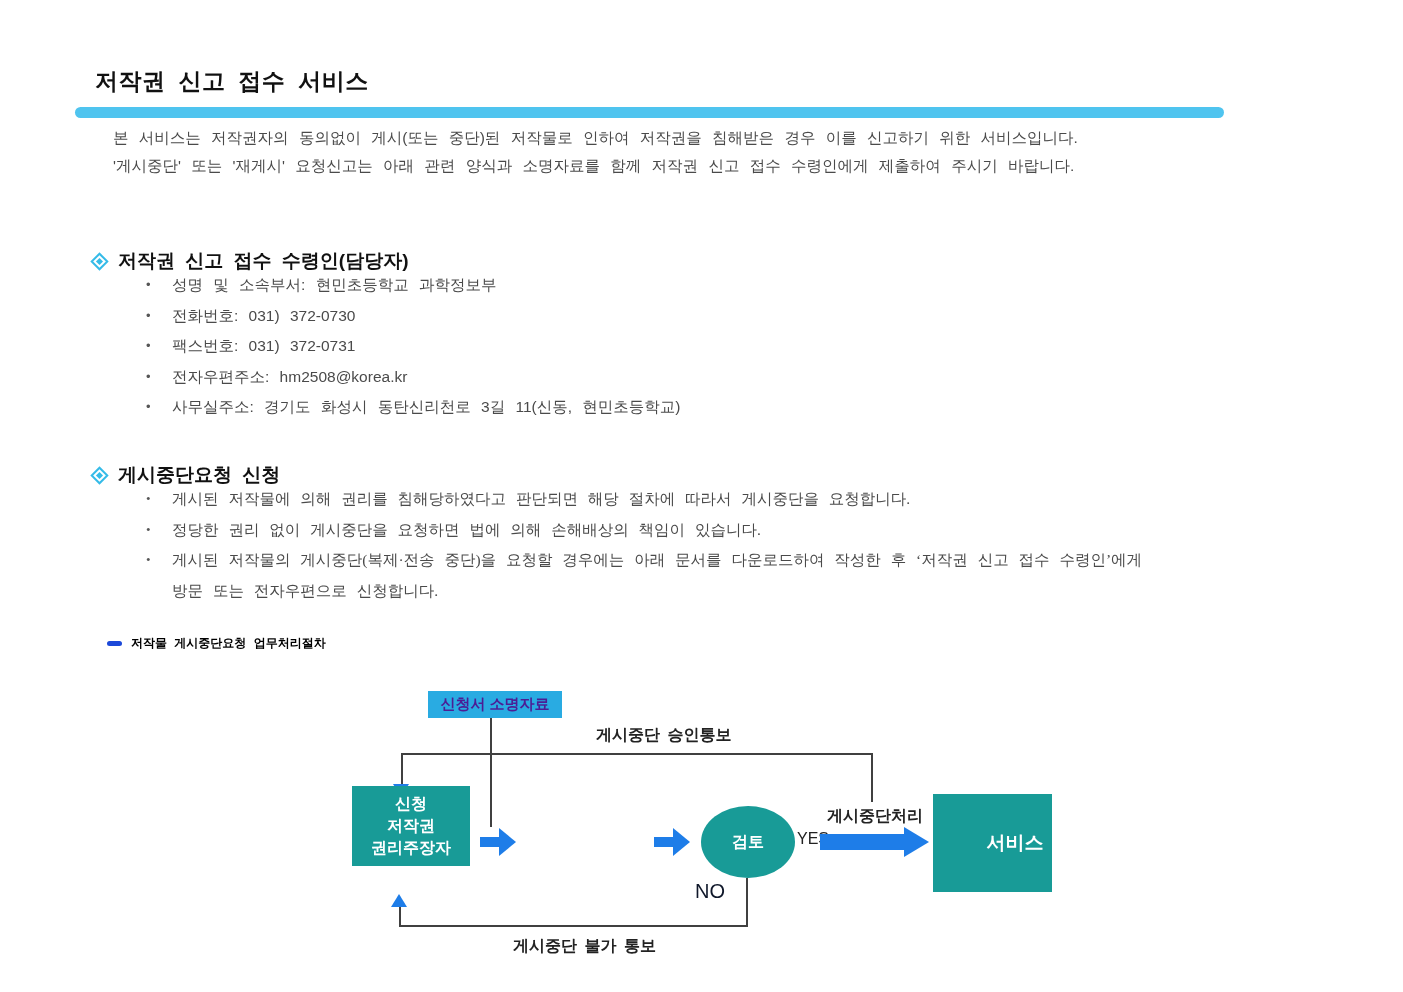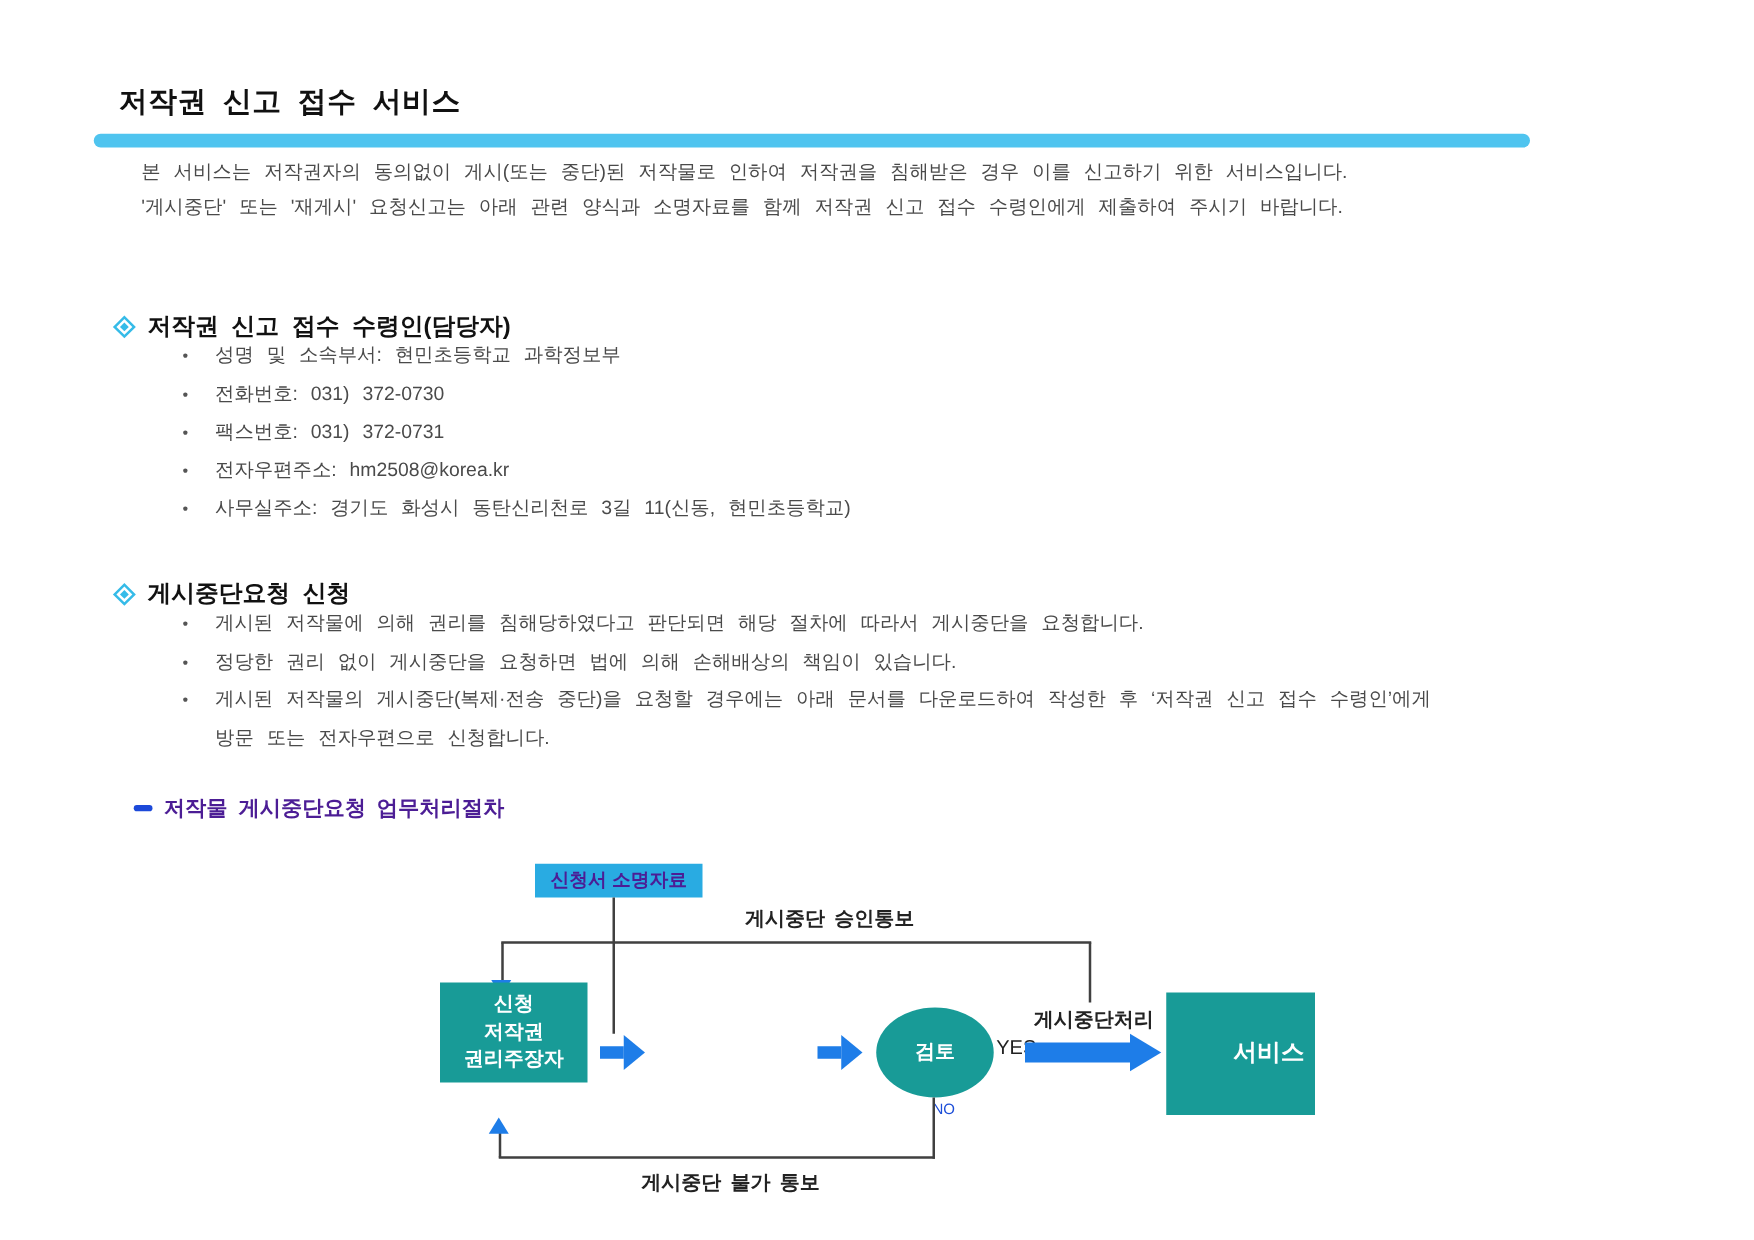--- a/index.html
+++ b/index.html
@@ -28,26 +28,26 @@
   .sec1-head { left:93px; top:226px; }
   .sec2-head { left:93px; top:440px; }
 
   ul.bullets { list-style:none; }
   ul.bullets > li { position:relative; padding-left:26px; font-size:15.5px; color:#4a4a4a;
                     line-height:30.6px; word-spacing:6px; white-space:nowrap; }
   ul.bullets > li::before { content:"\2022"; position:absolute; left:0; top:0;
                             color:#555; font-size:13px; }
   .sec1-list { left:146px; top:248px; }
   .sec2-list { left:146px; top:462px; }
-  .sec2-list > li { line-height:31.5px; }
+  .sec2-list > li { line-height:31.5px;font-family:Liberation Serif, serif; }
 
   
   .subhead { left:107px; top:613px; display:flex; align-items:center; gap:9px; }
   .subhead .dash { width:15px; height:5px; background:#1C49D9; border-radius:2.5px; flex:0 0 auto; }
-  .subhead h3 { font-size:17px; font-weight:bold; color:#4c1d95; word-spacing:4px; white-space:nowrap; }
+  .subhead h3 { font-size:12px; font-weight:bold; color:#000000; word-spacing:4px; white-space:nowrap; }
 
   
   .flow { left:0; top:640px; width:1403px; height:300px; }
   .flow .line { background:#404040; }
   .node { background:#189B97; color:#ffffff; font-weight:bold; display:flex;
           flex-direction:column; align-items:center; justify-content:center;
           text-align:center; font-size:16px; line-height:22px; }
   .doc-box { left:428px; top:7px; width:134px; height:27px; background:#29ABE2; color:#4c1d95;
              font-weight:bold; font-size:15px; display:flex; align-items:center;
              justify-content:center; white-space:nowrap; }
@@ -81,21 +81,21 @@
 
   .thick-tail { left:820px; top:150px; width:84px; height:16px; background:#1E7DE8; }
   .thick-head { left:904px; top:143px; width:0; height:0; border-left:25px solid #1E7DE8;
                 border-top:15px solid transparent; border-bottom:15px solid transparent; }
 
   .flow-label { font-weight:bold; font-size:16px; color:#222; white-space:nowrap; word-spacing:3px; }
   .approve-label { left:596px; top:41px; }
   .process-label { left:827px; top:122px; }
   .deny-label    { left:513px; top:252px; }
   .yes-label { left:797px; top:146px; font-size:16px; color:#222; white-space:nowrap; }
-  .no-label  { left:746px; top:196px; font-size:12px; color:#1d4ed8; white-space:nowrap; }
+  .no-label  { left:695px; top:196px; font-size:20px; color:#0f172a; white-space:nowrap; }
 </style>
 </head>
 <body>
 
 <div id="canvas">
 
   <h1 class="abs page-title">저작권 신고 접수 서비스</h1>
   <div class="abs title-bar"></div>
 
   <div class="abs intro">

